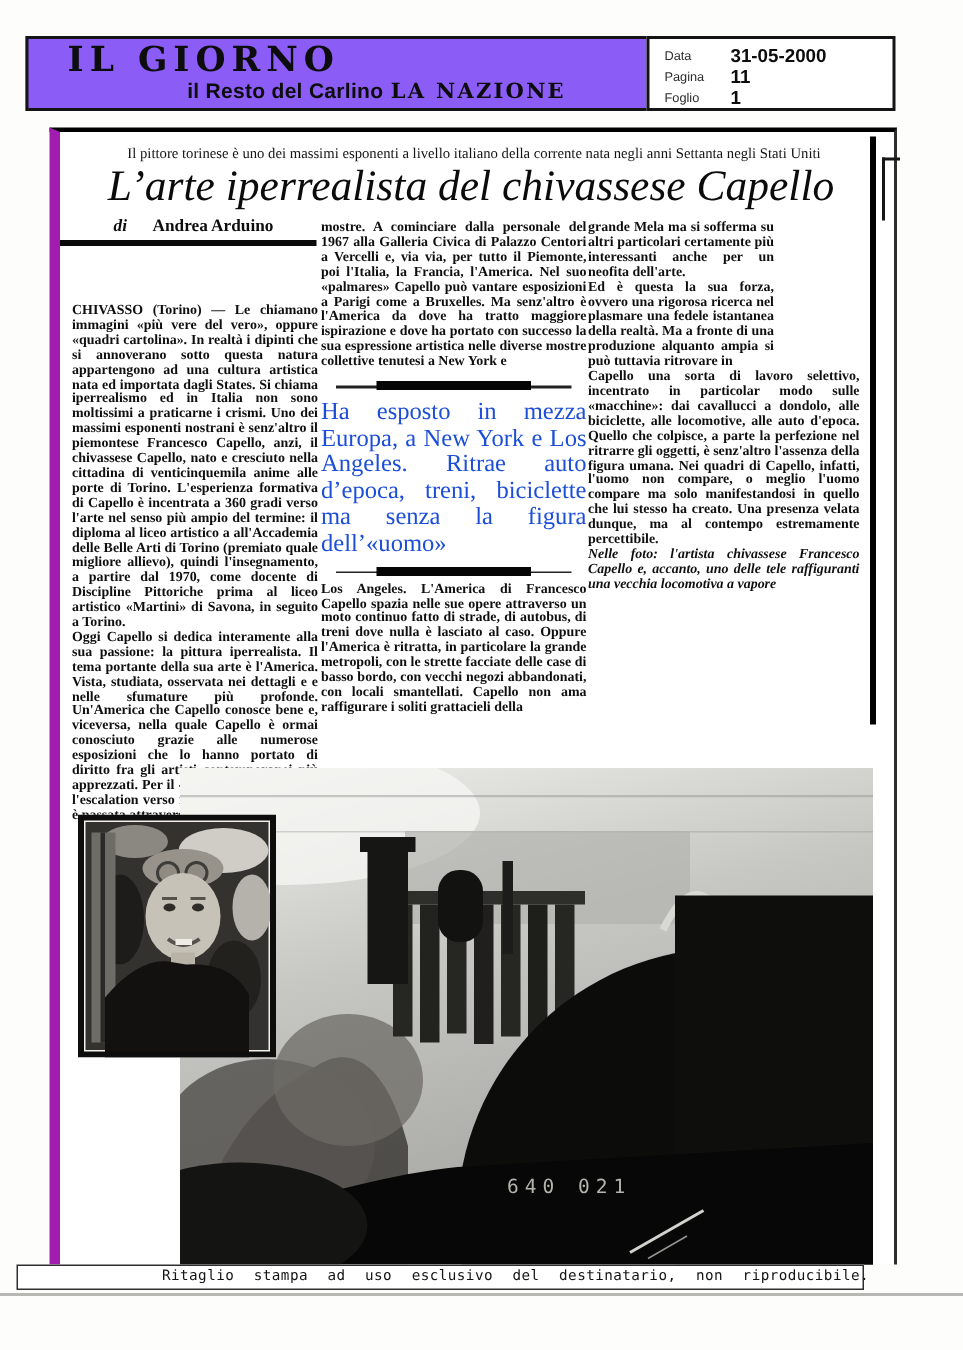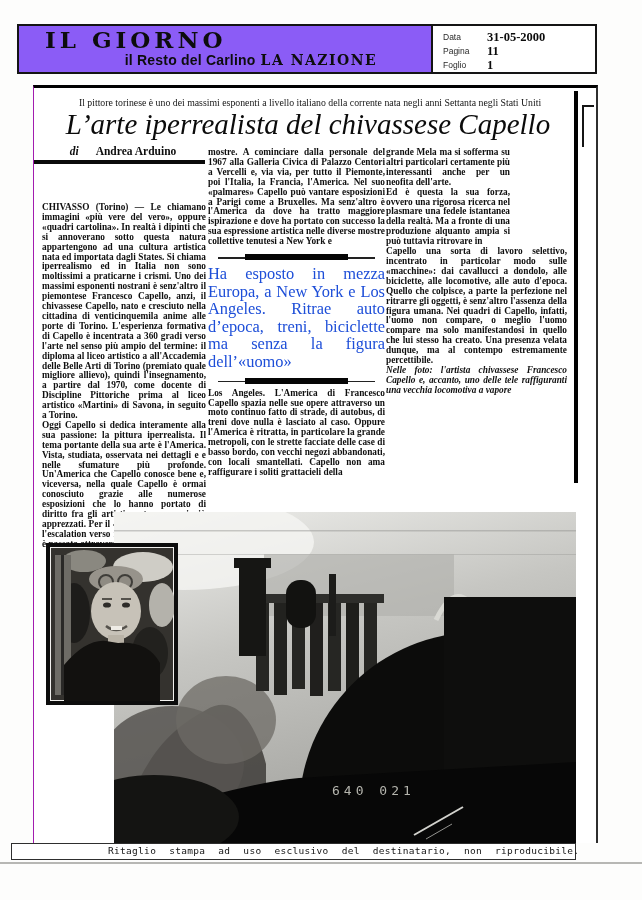--- a/index.html
+++ b/index.html
@@ -22,26 +22,26 @@
   .masthead2 .sec { font-family:"Liberation Sans", sans-serif; letter-spacing:0.2px; }
   .masthead2 .ter { font-family:"DejaVu Serif", serif; letter-spacing:1.5px; margin-left:5px; }
 
   .data-box {
     position:absolute; left:431px; top:24px; width:166px; height:50px;
     border:2px solid #141414; background:#fff; box-sizing:border-box;
     padding:4px 12px 0 10px;
   }
   .data-row { display:flex; height:14px; align-items:center; }
   .data-label { width:44px; font-family:"Liberation Sans", sans-serif; font-size:8.5px; color:#2a2a2a; }
-  .data-value { font-family:Liberation Serif, serif; font-weight:bold; font-size:12.5px; color:#0c0c0c; }
+  .data-value { font-family:Liberation Sans, sans-serif; font-weight:bold; font-size:12.5px; color:#0c0c0c; }
 
   
   .article {
     position:absolute; left:33px; top:85px; width:565px; height:758px;
-    border-top:3px solid #000; border-left:1px solid #a21caf; border-right:2px solid #2e2e2e;
+    border-top:3px solid #000; border-left:7px solid #a21caf; border-right:2px solid #2e2e2e;
     background:#fff; box-sizing:border-box;
   }
   .kicker {
     position:absolute; top:9px; left:6px; width:540px; text-align:center;
     font-size:9.8px; white-space:nowrap; color:#141414;
   }
   .headline {
     position:absolute; top:20px; left:0; width:548px; text-align:center;
     font-style:italic; font-size:29px; white-space:nowrap; color:#0b0b0b;
   }

